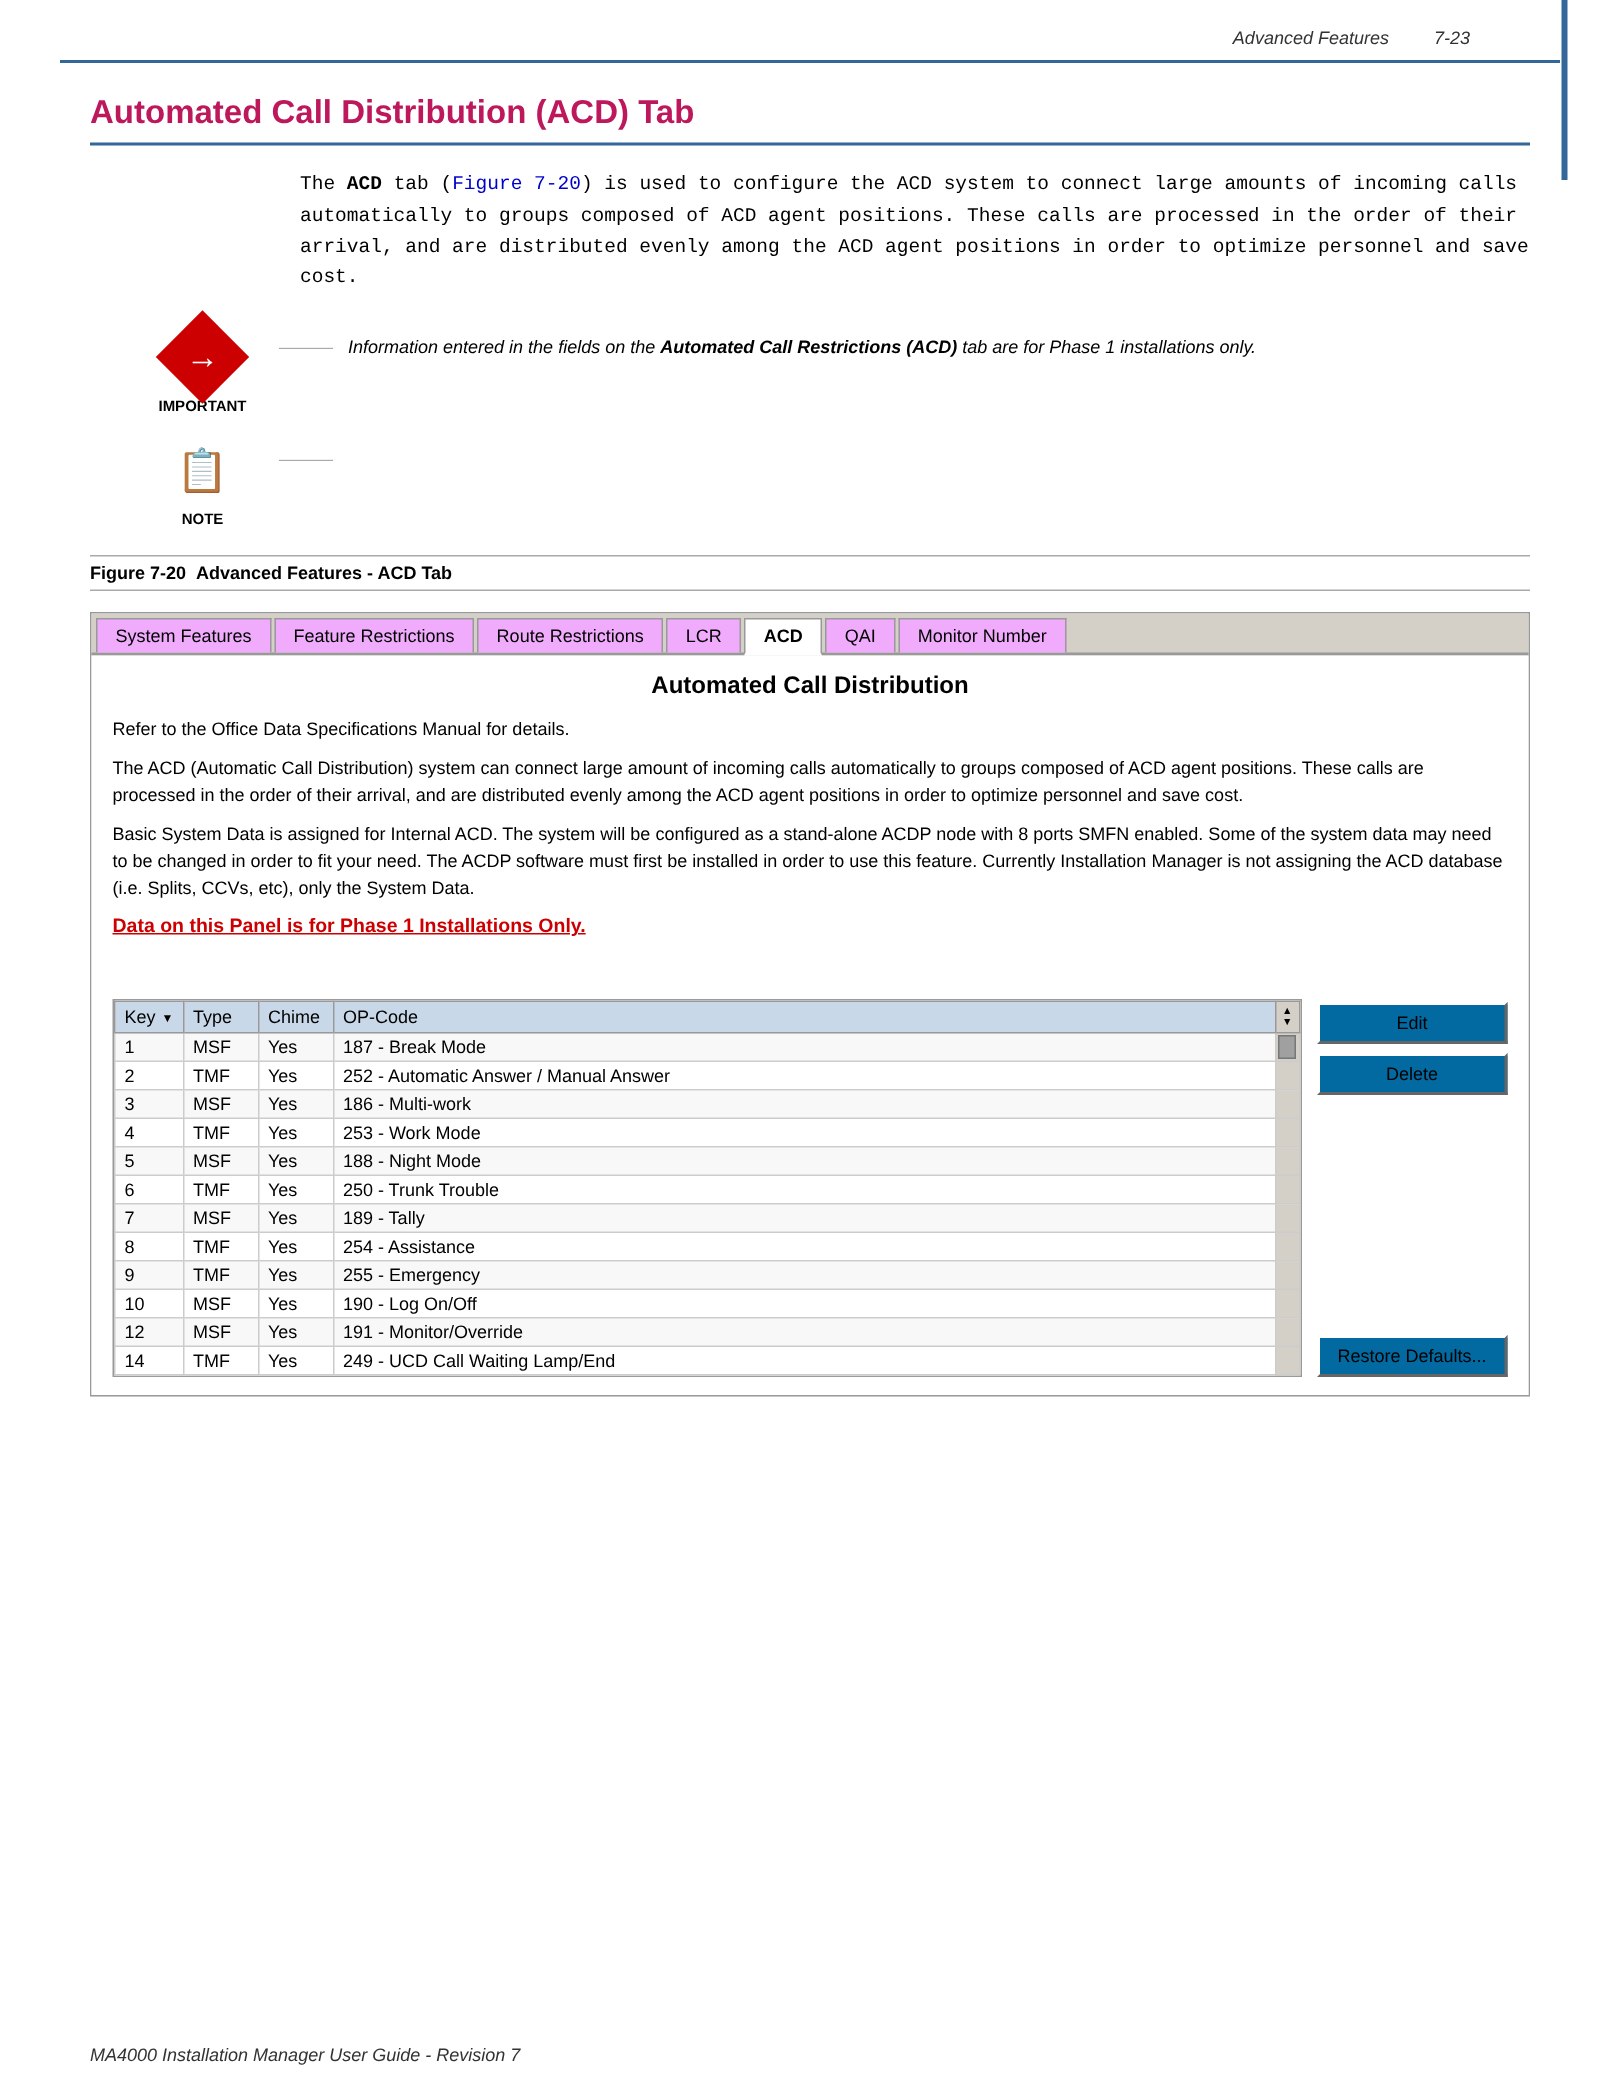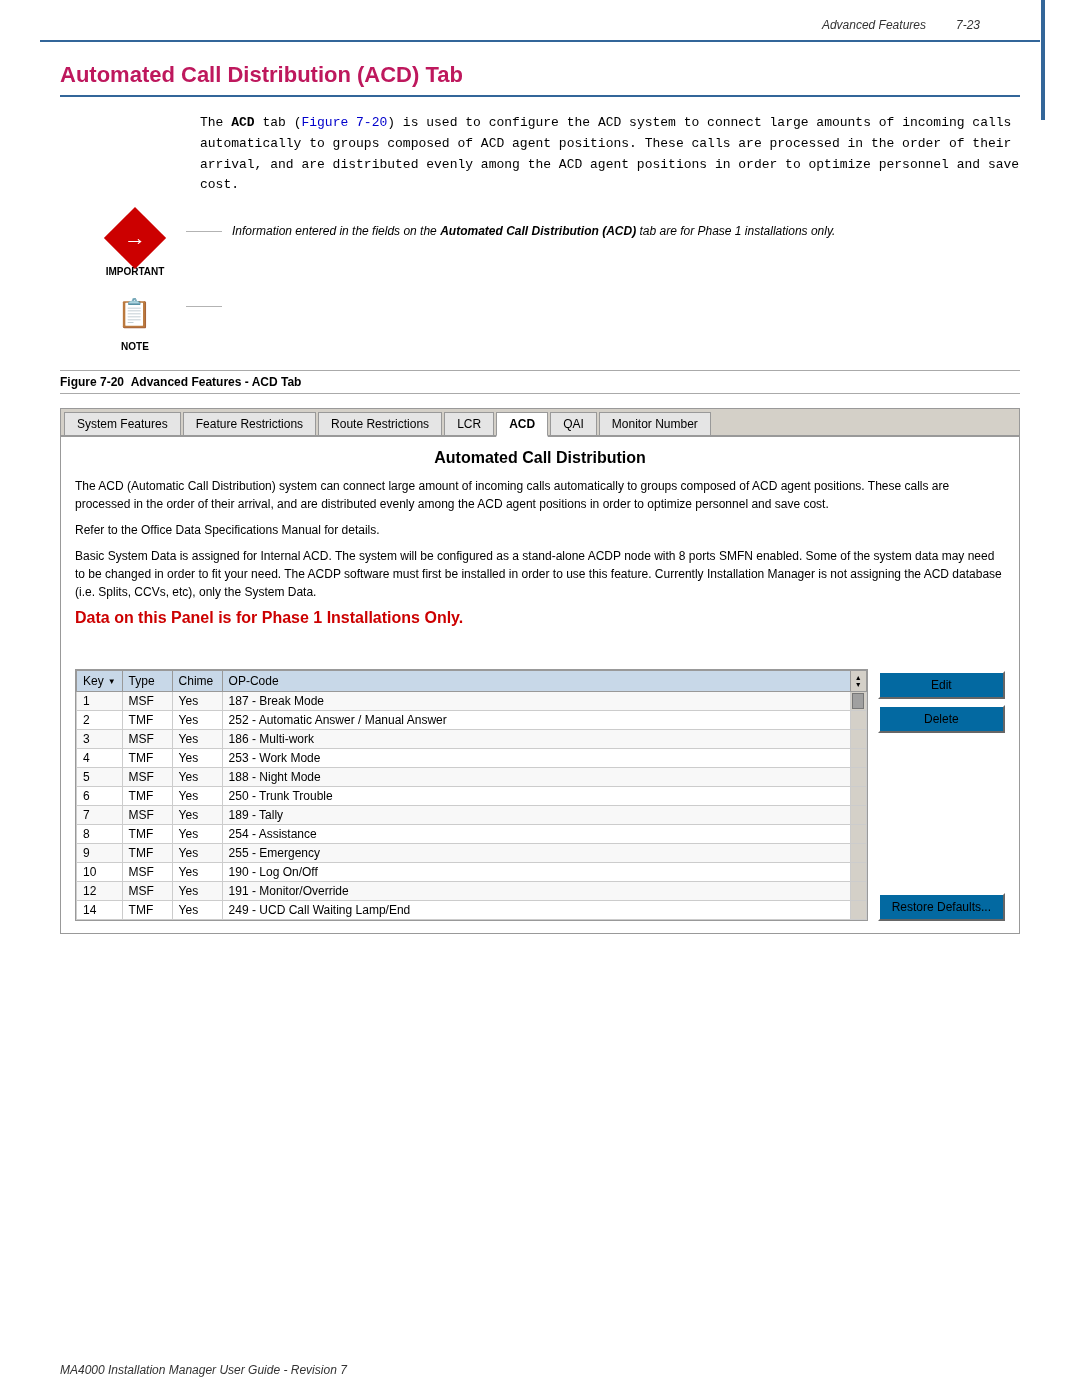--- a/index.html
+++ b/index.html
@@ -211,21 +211,21 @@
       border-bottom: 2px solid #999;
       padding: 3px 3px 0 3px;
       gap: 2px;
     }
 
     .tab {
       padding: 4px 12px;
       font-size: 12px;
       border: 1px solid #999;
       border-bottom: none;
-      background: #e5e5e5;
+      background: #f0abfc;
       cursor: pointer;
       color: #000;
       white-space: nowrap;
     }
 
     .tab.active {
       background: #fff;
       font-weight: bold;
       border-bottom: 2px solid #fff;
       margin-bottom: -2px;
@@ -248,24 +248,25 @@
     }
 
     .panel-description {
       font-size: 12px;
       line-height: 1.5;
       margin-bottom: 8px;
       color: #000;
     }
 
     .panel-note {
-      font-size: 16px;
+      font-size: 13px;
       color: #cc0000;
       font-weight: bold;
       margin-bottom: 12px;
+      text-decoration: underline;
     }
 
     .spacer {
       height: 30px;
     }
 
     
     .checkbox-area {
       display: flex;
       align-items: center;
@@ -402,21 +403,21 @@
       <div class="notice-row">
         <div class="notice-icon">
           <div class="diamond-icon">
             <div class="diamond-icon-inner">→</div>
           </div>
           <div class="notice-label">IMPORTANT</div>
         </div>
         <div class="notice-line">
           <span class="notice-dash">———</span>
           <p class="notice-text">
-            Information entered in the fields on the <strong>Automated Call Distribution (ACD)</strong> tab are for Phase 1 installations only.
+            Information entered in the fields on the <strong>Automated Call Restrictions (ACD)</strong> tab are for Phase 1 installations only.
           </p>
         </div>
       </div>
 
       <div class="notice-row">
         <div class="notice-icon">
           <div class="note-icon">📋</div>
           <div class="notice-label">NOTE</div>
         </div>
         <div class="notice-line">
@@ -438,23 +439,23 @@
         <div class="tab">LCR</div>
         <div class="tab active">ACD</div>
         <div class="tab">QAI</div>
         <div class="tab">Monitor Number</div>
       </div>
 
       <div class="panel-content">
 
         <div class="panel-title">Automated Call Distribution</div>
 
+        <p class="panel-description">Refer to the Office Data Specifications Manual for details.</p>
+
         <p class="panel-description">The ACD (Automatic Call Distribution) system can connect large amount of incoming calls automatically to groups composed of ACD agent positions. These calls are processed in the order of their arrival, and are distributed evenly among the ACD agent positions in order to optimize personnel and save cost.</p>
-
-        <p class="panel-description">Refer to the Office Data Specifications Manual for details.</p>
 
         <p class="panel-description">Basic System Data is assigned for Internal ACD. The system will be configured as a stand-alone ACDP node with 8 ports SMFN enabled. Some of the system data may need to be changed in order to fit your need. The ACDP software must first be installed in order to use this feature. Currently Installation Manager is not assigning the ACD database (i.e. Splits, CCVs, etc), only the System Data.</p>
 
         <p class="panel-note red-text">Data on this Panel is for Phase 1 Installations Only.</p>
 
         <div class="spacer"></div>
 
 
         <div class="table-wrapper">
 

